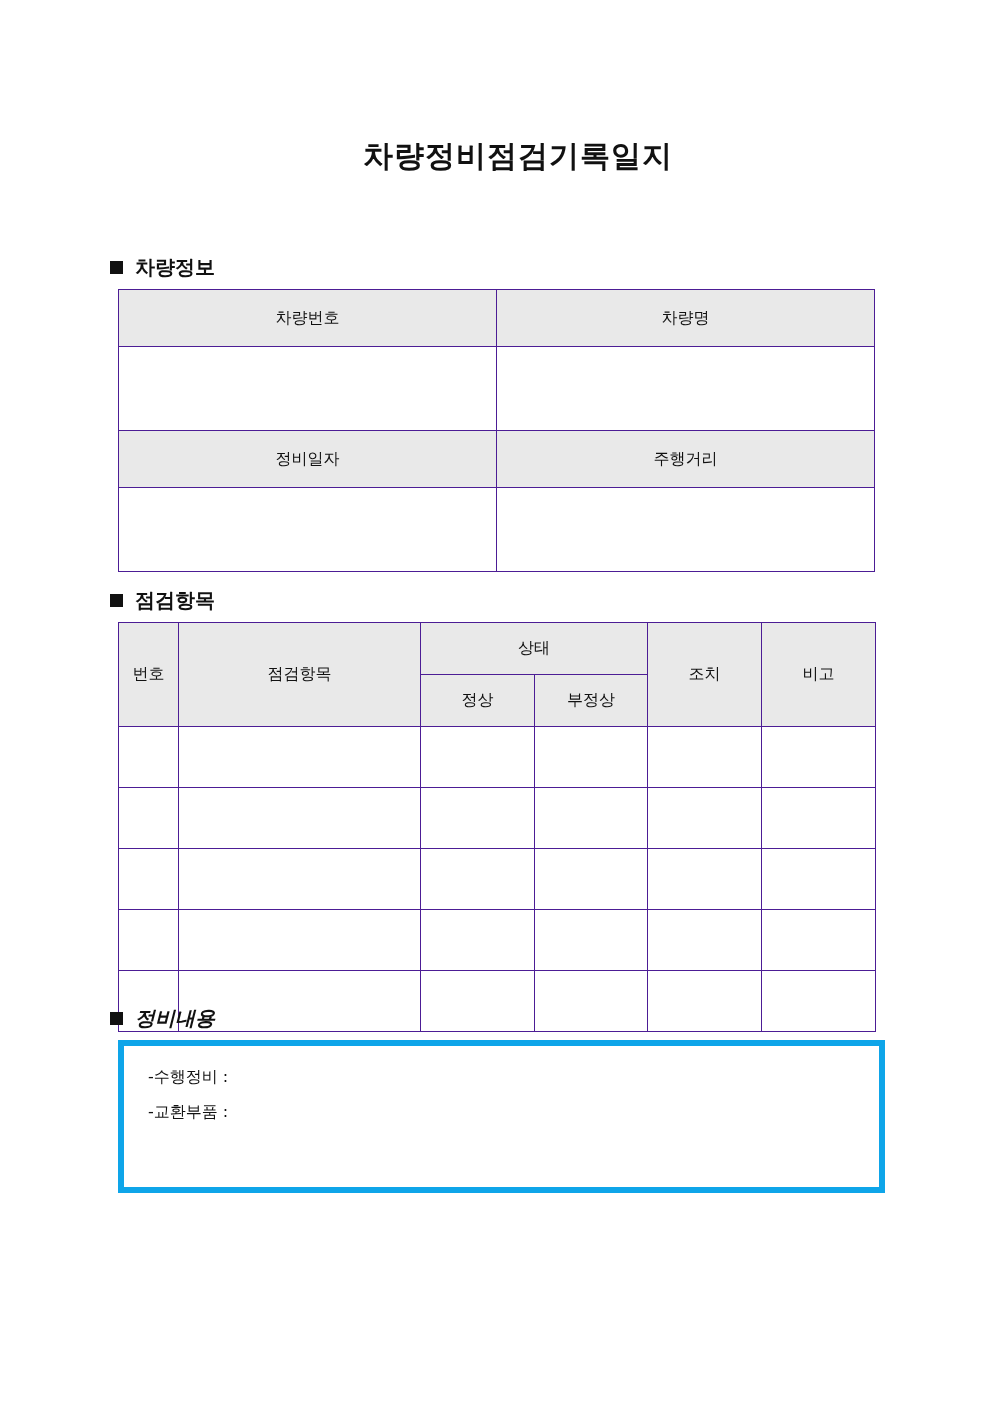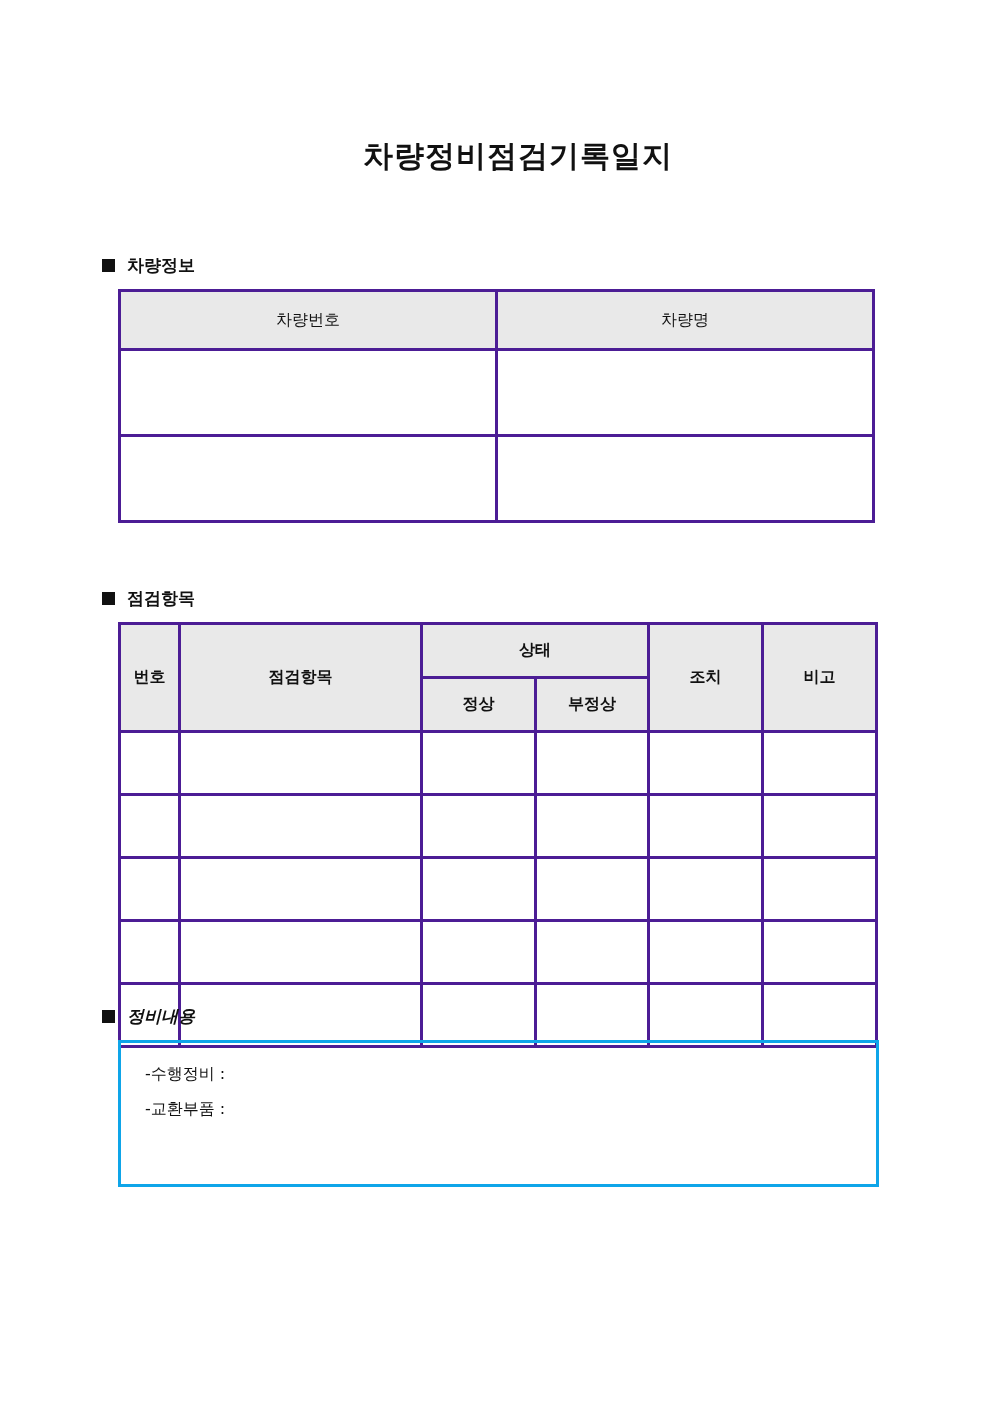--- a/index.html
+++ b/index.html
@@ -1,47 +1,51 @@
 <!DOCTYPE html>
 <html><head>
 <meta charset="utf-8">
 <style>
   html, body { margin:0; padding:0; background:#ffffff; }
   body { width:992px; height:1403px; position:relative; font-family:"DejaVu Sans", sans-serif; color:#111; }
   .title { position:absolute; top:136px; left:0; width:992px; text-align:center; font-size:30px; font-weight:bold; letter-spacing:1px;padding-left:22px; }
-  .section-head { position:absolute; left:102px; font-size:17px; font-weight:bold; display:flex; align-items:center; }
+  .section-head { position:absolute; left:110px; font-size:20px; font-weight:bold; display:flex; align-items:center; }
   .section-head .sq { display:inline-block; width:13px; height:13px; background:#111; margin-right:12px; }
   table { border-collapse:collapse; position:absolute; left:118px; width:757px; table-layout:fixed; }
-  td, th { border:3px solid #4c1d95; font-weight:normal; font-size:16px; text-align:center; padding:7px; }
+  td, th { border:1px solid #4c1d95; font-weight:normal; font-size:16px; text-align:center; padding:7px; }
   th { background:#e9e9e9; }
   .info th { height:42px; }
   .info td { height:69px; }
-  .check th { height:37px;font-weight:bold; }
+  .check th { height:37px; }
   .check td { height:46px; }
-  .content-box { position:absolute; left:118px; top:1040px; width:755px; height:141px; border:3px solid #0ea5e9; }
+  .content-box { position:absolute; left:118px; top:1040px; width:755px; height:141px; border:6px solid #0ea5e9; }
   .content-line { position:absolute; left:24px; font-size:16px; }
 </style>
 </head>
 <body>
 
 <div class="title">차량정비점검기록일지</div>
 
 <div class="section-head" style="top:254px;">
   <span class="sq"></span>
   <span>차량정보</span>
 </div>
 <table class="info" style="top:289px;">
   <tbody>
       <tr>
     <th>차량번호</th>
     <th>차량명</th>
   </tr>
   <tr>
     <td></td>
     <td></td>
+  </tr>
+  <tr>
+    <th>정비일자</th>
+    <th>주행거리</th>
   </tr>
   <tr>
     <td></td>
     <td></td>
   </tr>
 </tbody>
   </table>
 
 <div class="section-head" style="top:587px;">
   <span class="sq"></span>

